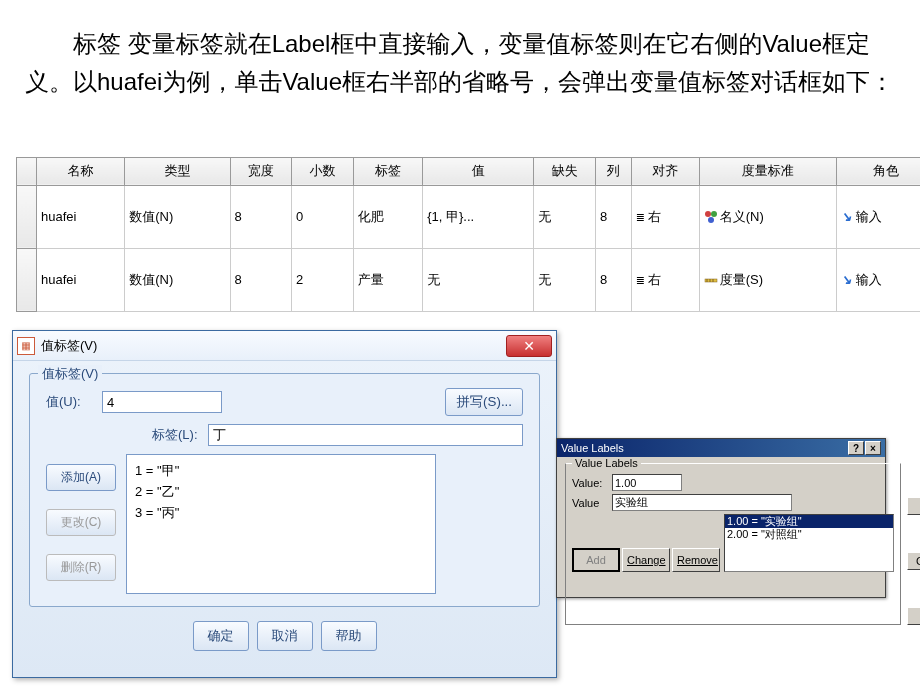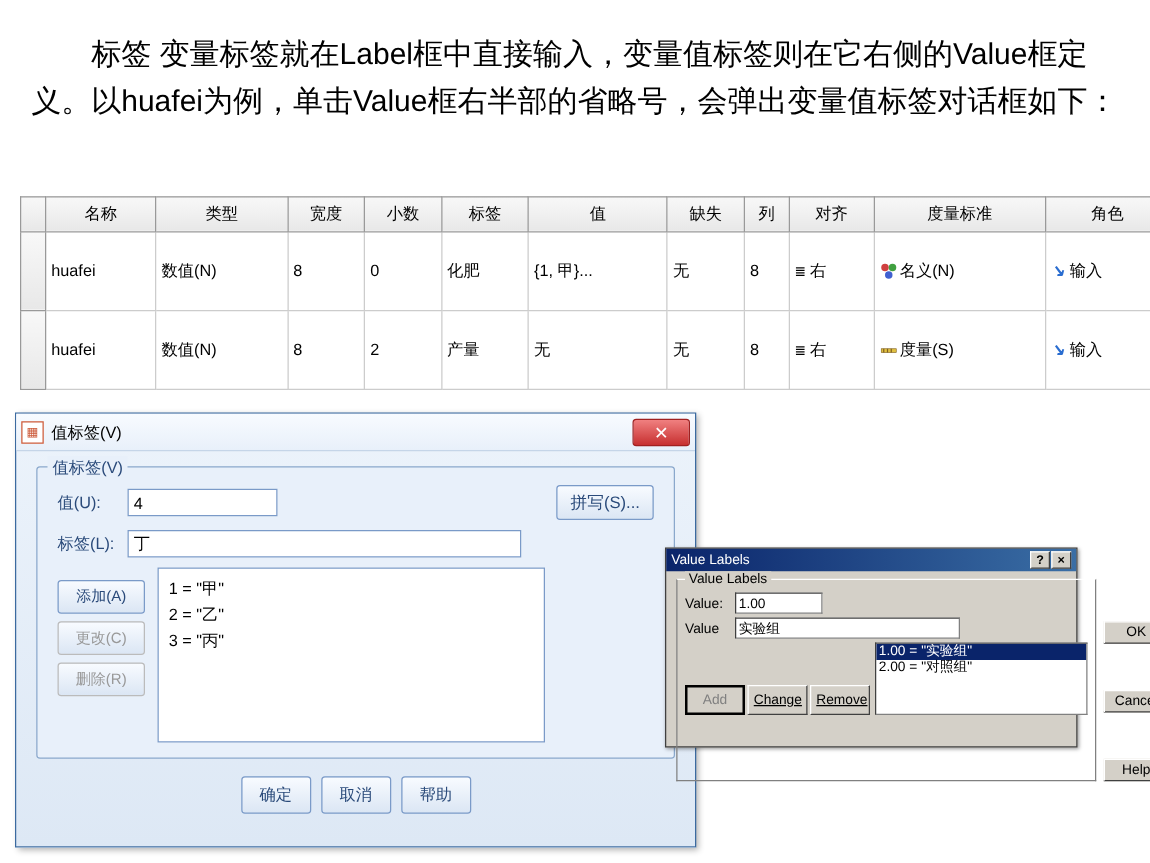--- a/index.html
+++ b/index.html
@@ -100,21 +100,21 @@
       background: #e8f0fa;
     }
     .fieldset-legend {
       position: absolute;
       top: -9px; left: 8px;
       background: #e8f0fa;
       padding: 0 4px;
       color: #2a4a7a;
       font-size: 13px;
     }
-    .form-row { display: flex; align-items: center; margin-bottom: 8px; }
+    .form-row { display: flex; align-items: center; margin-bottom: 8px; justify-content: flex-end; }
     .form-row label { width: 56px; color: #2a4a7a; }
     .text-input {
       border: 1px solid #7a9ac8;
       background: #fff;
       height: 22px;
       padding: 2px 4px;
       font-size: 13px;
     }
     .spell-btn {
       margin-left: auto;
@@ -122,21 +122,21 @@
       border: 1px solid #7a9ac8;
       border-radius: 3px;
       padding: 4px 10px;
       color: #2a4a7a;
     }
     .list-area {
       display: flex;
       gap: 10px;
       margin-top: 8px;
     }
-    .list-btns { display: flex; flex-direction: column; gap: 6px; padding-top: 10px; }
+    .list-btns { display: flex; flex-direction: column; gap: 18px; padding-top: 10px; }
     .small-btn {
       background: linear-gradient(#f8fbff, #dbe6f4);
       border: 1px solid #7a9ac8;
       border-radius: 3px;
       padding: 4px 8px;
       width: 70px;
       font-size: 12px;
       color: #2a4a7a;
     }
     .small-btn.disabled { color: #999; border-color: #bbb; }
@@ -156,21 +156,21 @@
       padding: 5px 14px;
       color: #2a4a7a;
       font-size: 13px;
       text-align: right;
     }
 
     
     .dialog2 {
       position: absolute;
       top: 438px;
-      left: 532px;
+      left: 556px;
       width: 330px;
       height: 160px;
       background: #d4d0c8;
       border: 1px solid #404040;
       box-shadow: 1px 1px 3px rgba(0,0,0,0.4);
       font-size: 11px;
       font-family: "Tahoma", sans-serif;
     }
     .dialog2-title {
       background: linear-gradient(90deg, #0a246a, #3a6ea5);

